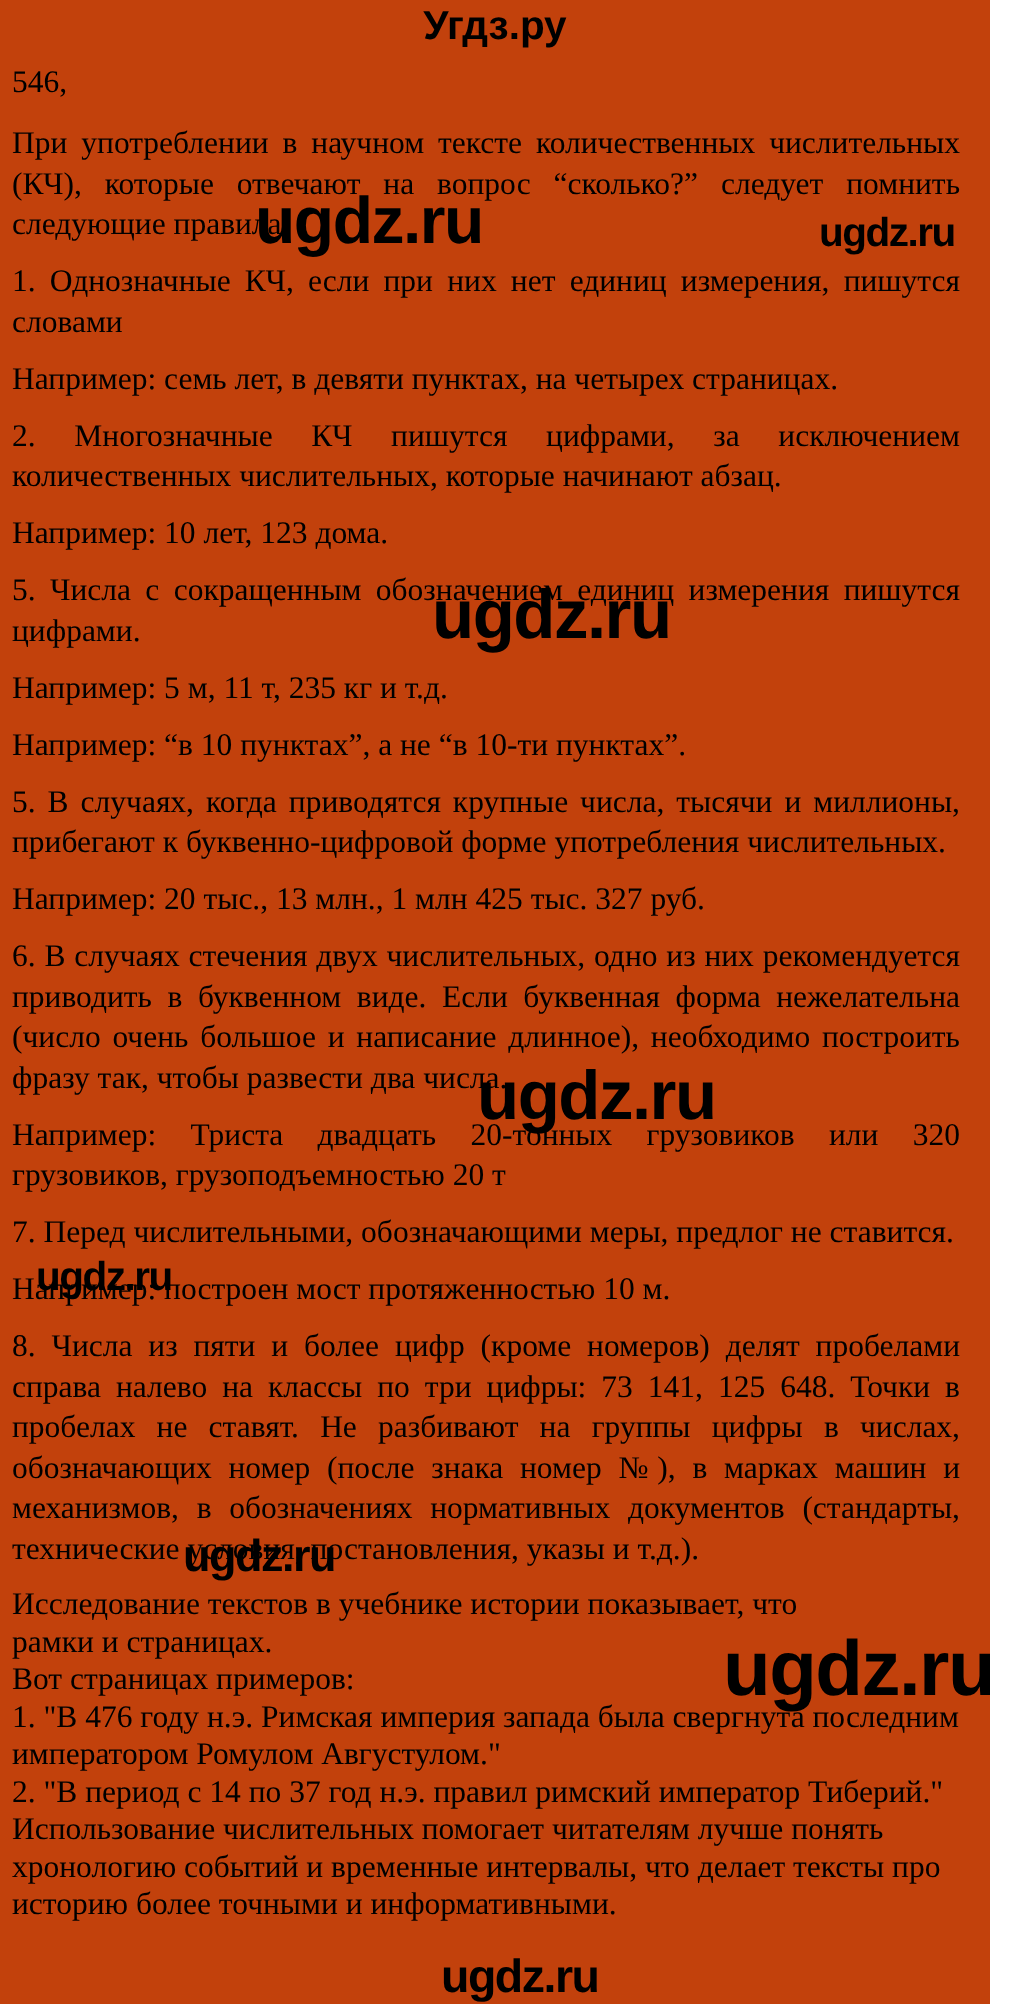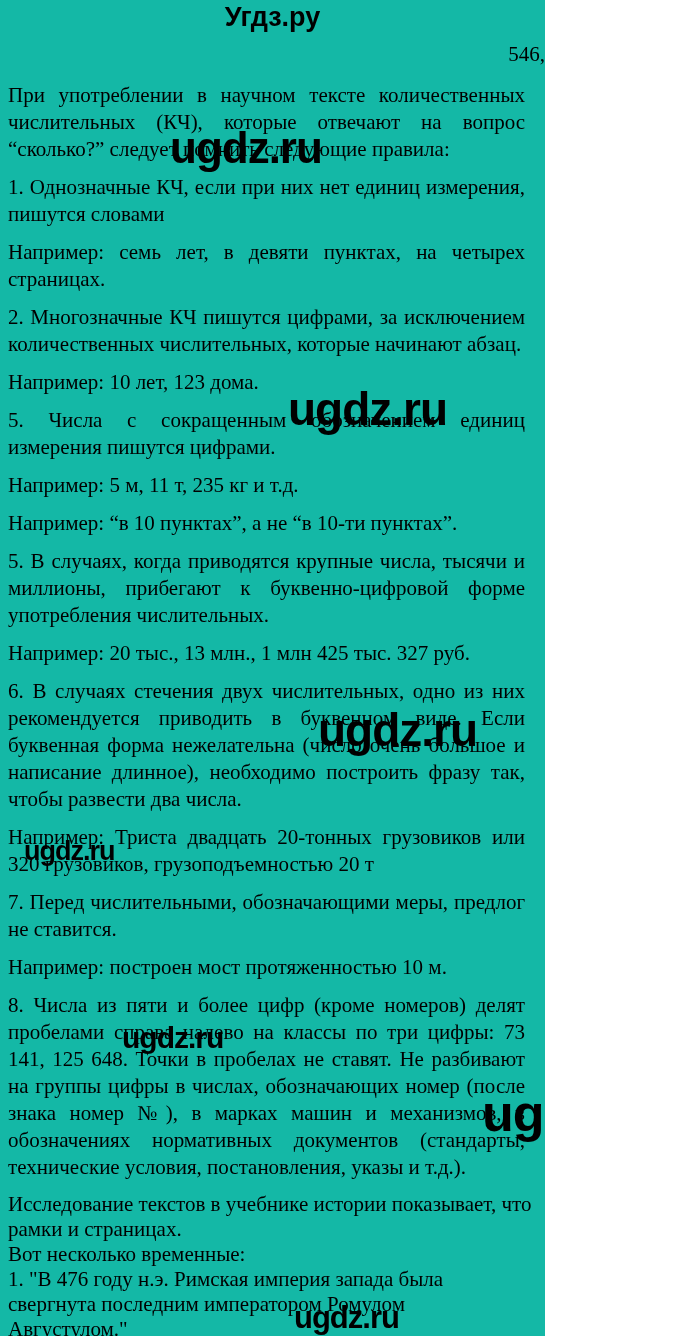--- a/index.html
+++ b/index.html
@@ -1,36 +1,35 @@
 <!DOCTYPE html>
 <html><head>
 <meta charset="utf-8">
 <style>
   html, body { margin:0; padding:0; background:#ffffff; }
   .page {
     position:relative;
-    width:545px; height:1336px;
-    background:#14b8a6;
+    width:660px; height:1336px;
+    background:#c2410c;
     color:#000;
     font-family:"Liberation Serif", serif;
     overflow:hidden;
   }
   .site-header {
     padding-top:2px;
     text-align:center;
     font-family:"Liberation Sans", sans-serif;
     font-weight:bold;
     font-size:27px;
     line-height:31px;
   }
   .task-number {
     margin:8px 0 0 8px;
     font-size:21px;
     line-height:27px;
-    text-align:right;
   }
   .content {
     margin:14px 20px 0 8px;
     font-size:21px;
     line-height:27px;
   }
   .content p {
     margin:0 0 11px 0;
     text-align:justify;
     text-align-last:left;
@@ -89,21 +88,21 @@
     <p>Например: Триста двадцать 20-тонных грузовиков или 320 грузовиков, грузоподъемностью 20 т</p>
 
     <p>7. Перед числительными, обозначающими меры, предлог не ставится.</p>
     <p>Например: построен мост протяженностью 10 м.</p>
 
     <p>8. Числа из пяти и более цифр (кроме номеров) делят пробелами справа налево на классы по три цифры: 73 141, 125 648. Точки в пробелах не ставят. Не разбивают на группы цифры в числах, обозначающих номер (после знака номер №), в марках машин и механизмов, в обозначениях нормативных документов (стандарты, технические условия, постановления, указы и т.д.).</p>
 
     <div class="conclusion">
       <div class="cline">Исследование текстов в учебнике истории показывает, что</div>
       <div class="cline">рамки и страницах.</div>
-      <div>Вот несколько временные:</div>
+      <div>Вот страницах примеров:</div>
       <div>1. "В 476 году н.э. Римская империя запада была свергнута последним императором Ромулом Августулом."</div>
       <div>2. "В период с 14 по 37 год н.э. правил римский император Тиберий."</div>
       <div>Использование числительных помогает читателям лучше понять хронологию событий и временные интервалы, что делает тексты про историю более точными и информативными.</div>
     </div>
   </div>
 
   <div class="wm wm1">ugdz.ru</div>
   <div class="wm wm2">ugdz.ru</div>
   <div class="wm wm3">ugdz.ru</div>
   <div class="wm wm4">ugdz.ru</div>

